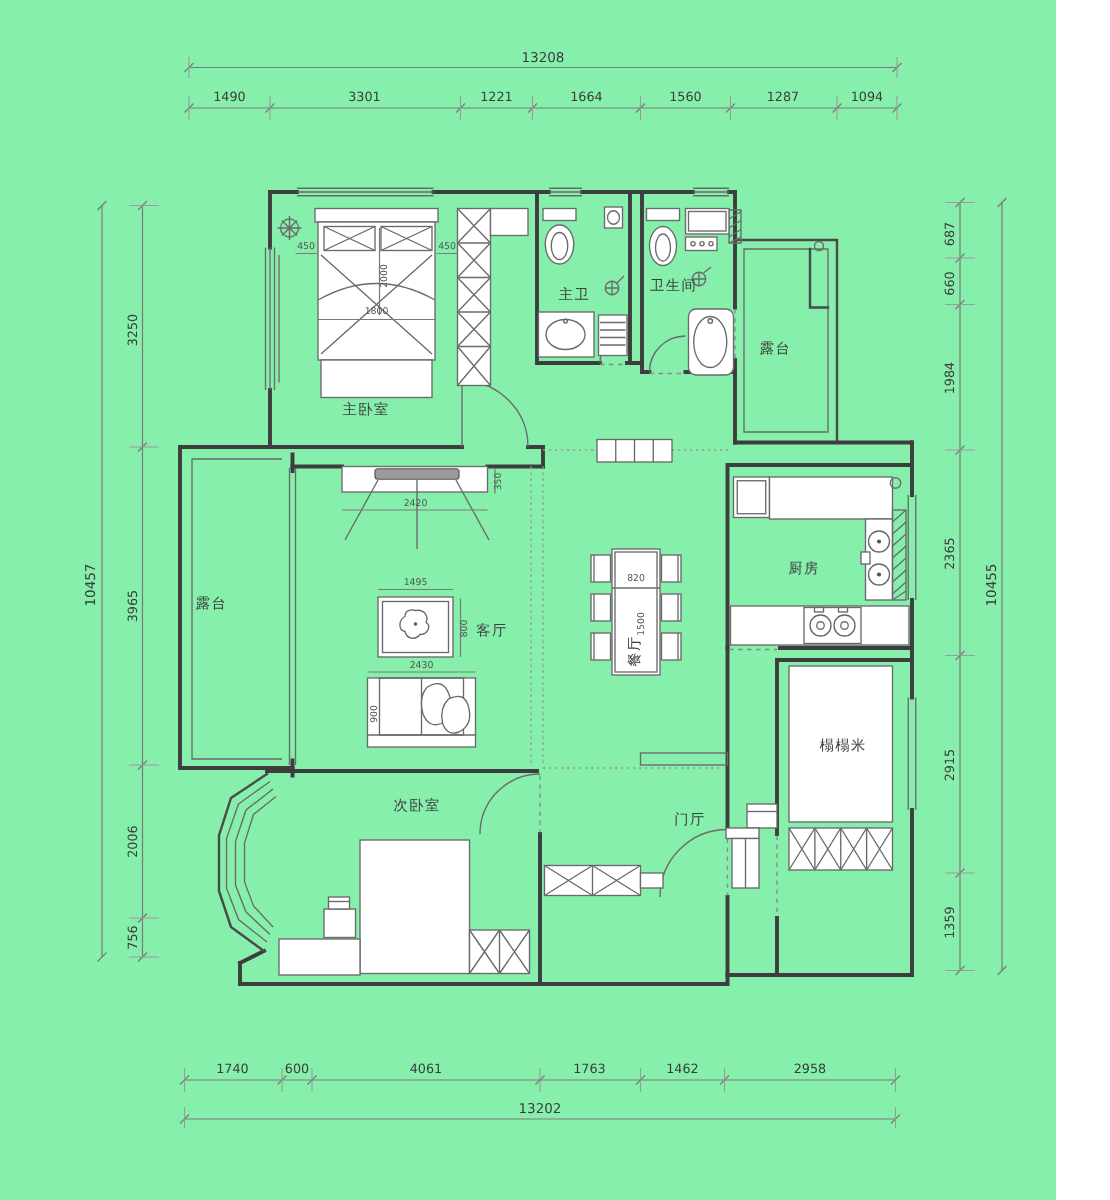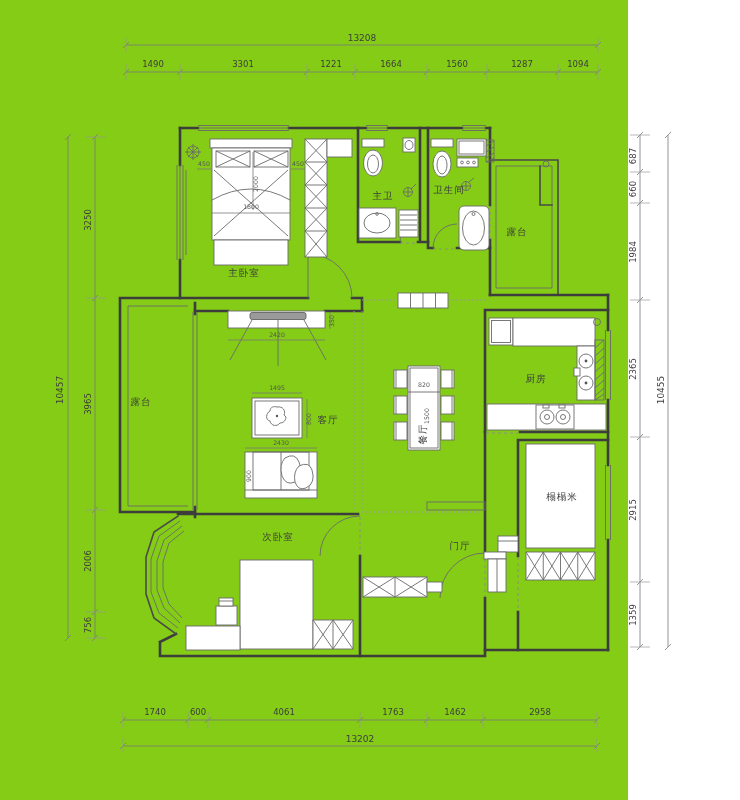--- a/index.html
+++ b/index.html
@@ -1,16 +1,16 @@
 <!DOCTYPE html>
 <html><head>
 <meta charset="utf-8">
 <style>
   html,body{margin:0;padding:0;background:#ffffff;}
-  .stage{width:628px;height:800px;position:relative;background:#84cc16;}
+  .stage{width:704px;height:800px;position:relative;background:#86efac;}
   svg{display:block;}
   .wall{stroke:#3d3d3d;stroke-width:2.6;fill:none;stroke-linecap:square;}
   .wall2{stroke:#4a4a4a;stroke-width:1.6;fill:none;stroke-linecap:square;}
   .thin{stroke:#6a6a6a;stroke-width:0.9;fill:none;}
   .furn{stroke:#6a6a6a;stroke-width:0.9;fill:#ffffff;}
   .dash{stroke:#8a8a8a;stroke-width:0.9;fill:none;stroke-dasharray:3 3;}
   .dot{stroke:#9a9a9a;stroke-width:1;fill:none;stroke-dasharray:1.5 2.5;}
   .dim{stroke:#7a7a7a;stroke-width:0.8;fill:none;}
   .ext{stroke:#9a9a9a;stroke-width:0.7;fill:none;}
   text{fill:#3c3c3c;font-family:"DejaVu Sans",sans-serif;}

